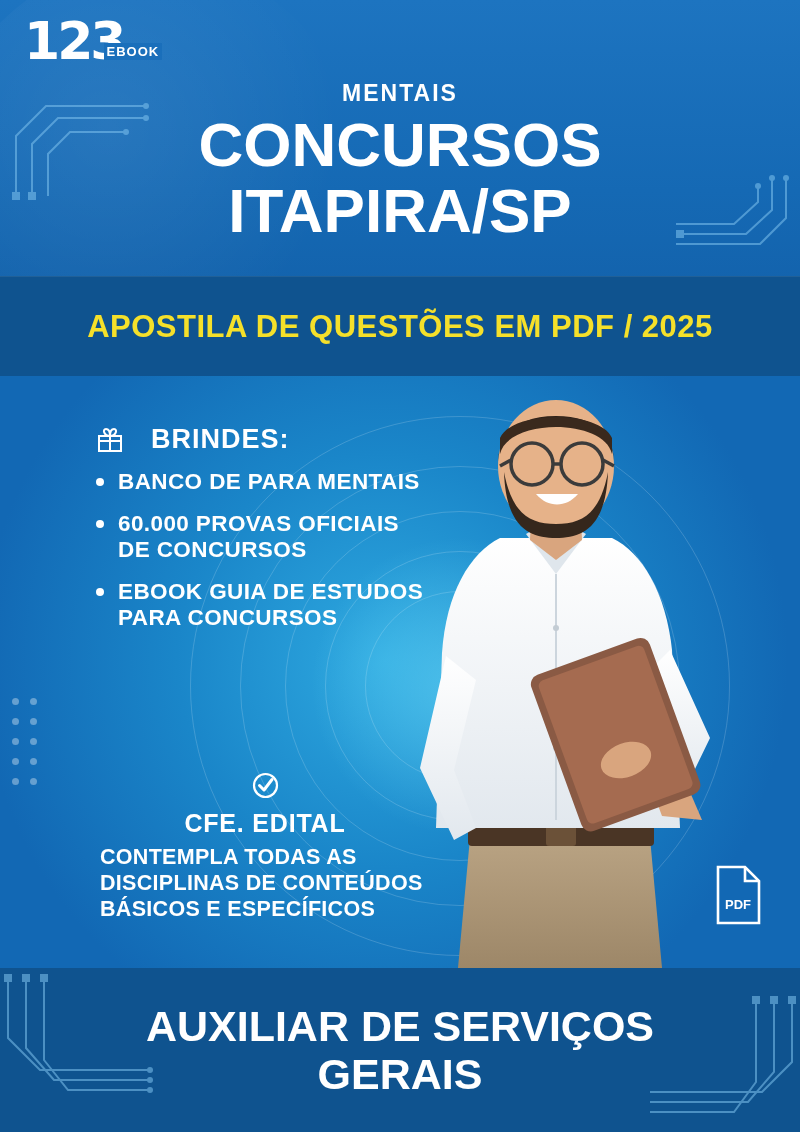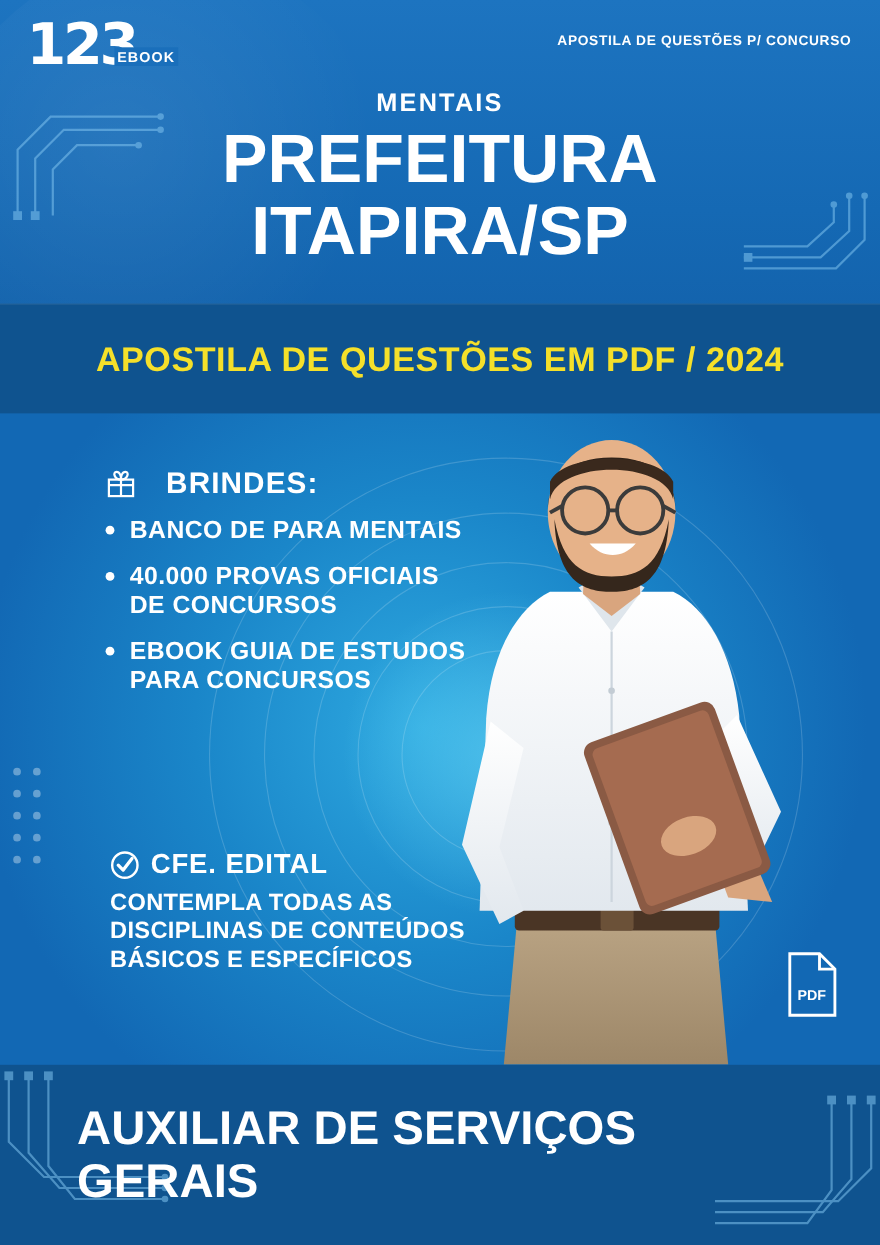--- a/index.html
+++ b/index.html
@@ -111,21 +111,21 @@
     padding-left: 22px; margin-bottom: 16px;
   }
   .brindes-list li:before {
     content: ""; position: absolute; left: 0; top: 9px;
     width: 8px; height: 8px; background: #ffffff; border-radius: 50%;
   }
 
   .edital-block { position: absolute; left: 100px; top: 396px; width: 330px; }
   .edital-head {
     display: flex; align-items: center; gap: 10px;
-    color: #ffffff; font-weight: bold; font-size: 25px; letter-spacing: 0.8px;
+    color: #ffffff; font-weight: bold; font-size: 25px; letter-spacing: 0.8px; flex-direction: column;
   }
   .check-icon { width: 27px; height: 27px; }
   .edital-text {
     margin-top: 6px; color: #ffffff; font-weight: bold;
     font-size: 21.5px; line-height: 26px; letter-spacing: 0.3px;
   }
 
   
   .person { position: absolute; right: 20px; bottom: 0; width: 430px; height: 580px; }
 
@@ -134,21 +134,21 @@
   
   .footer {
     position: absolute; top: 968px; left: 0; right: 0; bottom: 0;
     background: #0f538f;
     display: flex; align-items: center; justify-content: center;
     overflow: hidden;
   }
   .footer-text {
     position: relative; z-index: 2;
     color: #ffffff; font-weight: bold; font-size: 43px; line-height: 48px;
-    letter-spacing: 0px;
+    text-align: center; letter-spacing: 0px;
     padding: 0 70px;
   }
 </style>
 </head>
 <body>
 
 <div class="poster">
 
   <div class="header">
 
@@ -179,32 +179,31 @@
           <circle cx="82" cy="14" r="3"></circle>
         <rect x="0" y="58" width="8" height="8"></rect>
       </g>
     </svg>
 
     <div class="logo">
       <span class="logo-123">123</span>
       <span class="logo-shop">EBOOK</span>
     </div>
 
-    <div class="top-right-label">APOSTILA DE QUESTÕES P/ CONCURSO</div>
 
     <div class="kicker">MENTAIS</div>
 
     <div class="title">
-      <div>PREFEITURA</div>
+      <div>CONCURSOS</div>
       <div>ITAPIRA/SP</div>
     </div>
   </div>
 
   <div class="banner">
-    <div class="banner-text">APOSTILA DE QUESTÕES EM PDF / 2024</div>
+    <div class="banner-text">APOSTILA DE QUESTÕES EM PDF / 2025</div>
   </div>
 
   <div class="body">
 
     <div class="rings">
       <div class="glow"></div>
       <div class="ring" style="width:190px;height:190px;"></div>
       <div class="ring" style="width:270px;height:270px;"></div>
       <div class="ring" style="width:350px;height:350px;"></div>
       <div class="ring" style="width:440px;height:440px;"></div>
@@ -291,21 +290,21 @@
             <line x1="14" y1="10" x2="14" y2="25"></line>
             <line x1="3" y1="15" x2="25" y2="15"></line>
             <path d="M14 10 C8 10 6 3 10 3 C13 3 14 7 14 10 Z"></path>
             <path d="M14 10 C20 10 22 3 18 3 C15 3 14 7 14 10 Z"></path>
           </g>
         </svg>
         <span>BRINDES:</span>
       </div>
       <ul class="brindes-list">
         <li>BANCO DE PARA MENTAIS</li>
-        <li>40.000 PROVAS OFICIAIS DE CONCURSOS</li>
+        <li>60.000 PROVAS OFICIAIS DE CONCURSOS</li>
         <li>EBOOK GUIA DE ESTUDOS PARA CONCURSOS</li>
       </ul>
     </div>
 
     <div class="edital-block">
       <div class="edital-head">
         <svg class="check-icon" viewBox="0 0 27 27">
           <circle cx="13.5" cy="13.5" r="11.5" fill="none" stroke="#ffffff" stroke-width="2.2"></circle>
           <path d="M7.5 13.5 L12 18 L20 7.5" fill="none" stroke="#ffffff" stroke-width="3" stroke-linecap="round" stroke-linejoin="round"></path>
         </svg>

